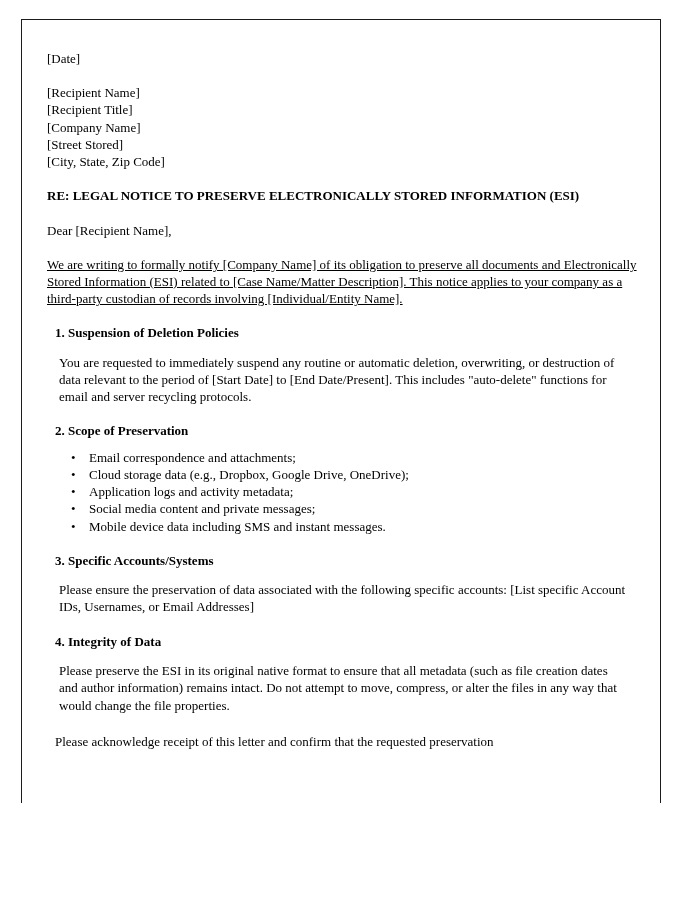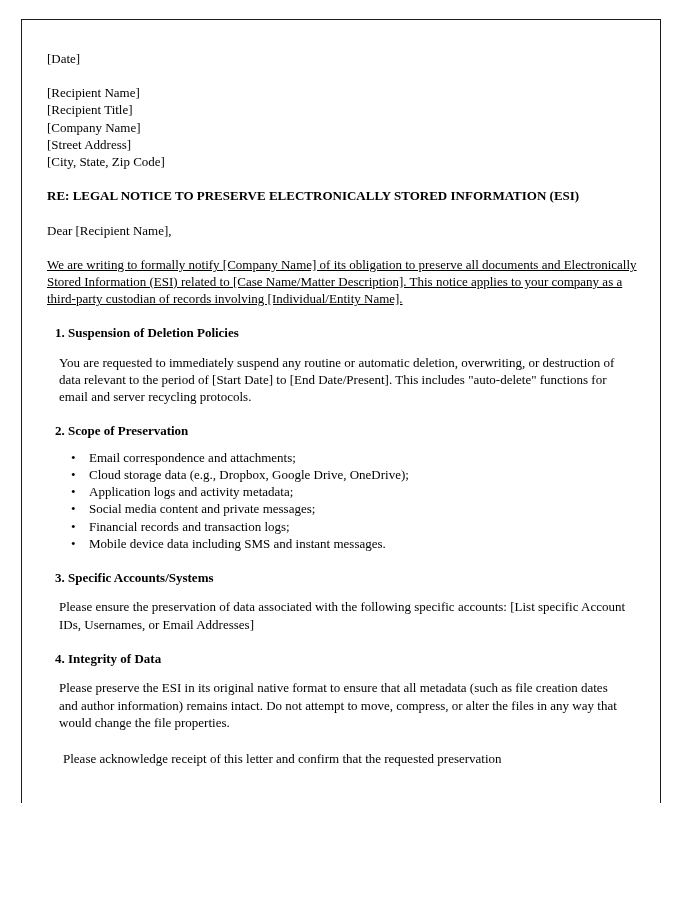--- a/index.html
+++ b/index.html
@@ -89,37 +89,37 @@
     padding-left: 0;
   }
   ul.bullet-list li::before {
     content: "\2022";
     position: absolute;
     left: -18px;
     top: 0;
     font-size: 13px;
   }
   .closing-para {
-    margin: 19px 0 0 16px;
+    margin: 19px 0 0 8px;
   }
 </style>
 </head>
 <body>
 
 <div class="page-canvas">
   <div class="page-sheet">
     <div class="page-body">
 
       <div class="block date-line">[Date]</div>
 
       <div class="block address-block">
         <span class="address-line">[Recipient Name]</span>
         <span class="address-line">[Recipient Title]</span>
         <span class="address-line">[Company Name]</span>
-        <span class="address-line">[Street Address]</span>
+        <span class="address-line">[Street Stored]</span>
         <span class="address-line">[City, State, Zip Code]</span>
       </div>
 
       <div class="re-heading">RE: LEGAL NOTICE TO PRESERVE ELECTRONICALLY STORED INFORMATION (ESI)</div>
 
       <div class="salutation">Dear [Recipient Name],</div>
 
       <div class="para">We are writing to formally notify [Company Name] of its obligation to preserve all documents and Electronically Stored Information (ESI) related to [Case Name/Matter Description]. This notice applies to your company as a third-party custodian of records involving [Individual/Entity Name].</div>
 
       <div class="section">
@@ -127,21 +127,20 @@
         <div class="section-body">You are requested to immediately suspend any routine or automatic deletion, overwriting, or destruction of data relevant to the period of [Start Date] to [End Date/Present]. This includes "auto-delete" functions for email and server recycling protocols.</div>
       </div>
 
       <div class="section">
         <div class="section-title">2. Scope of Preservation</div>
         <ul class="bullet-list">
           <li>Email correspondence and attachments;</li>
           <li>Cloud storage data (e.g., Dropbox, Google Drive, OneDrive);</li>
           <li>Application logs and activity metadata;</li>
           <li>Social media content and private messages;</li>
-          <li>Financial records and transaction logs;</li>
           <li>Mobile device data including SMS and instant messages.</li>
         </ul>
       </div>
 
       <div class="section">
         <div class="section-title">3. Specific Accounts/Systems</div>
         <div class="section-body">Please ensure the preservation of data associated with the following specific accounts: [List specific Account IDs, Usernames, or Email Addresses]</div>
       </div>
 
       <div class="section">

